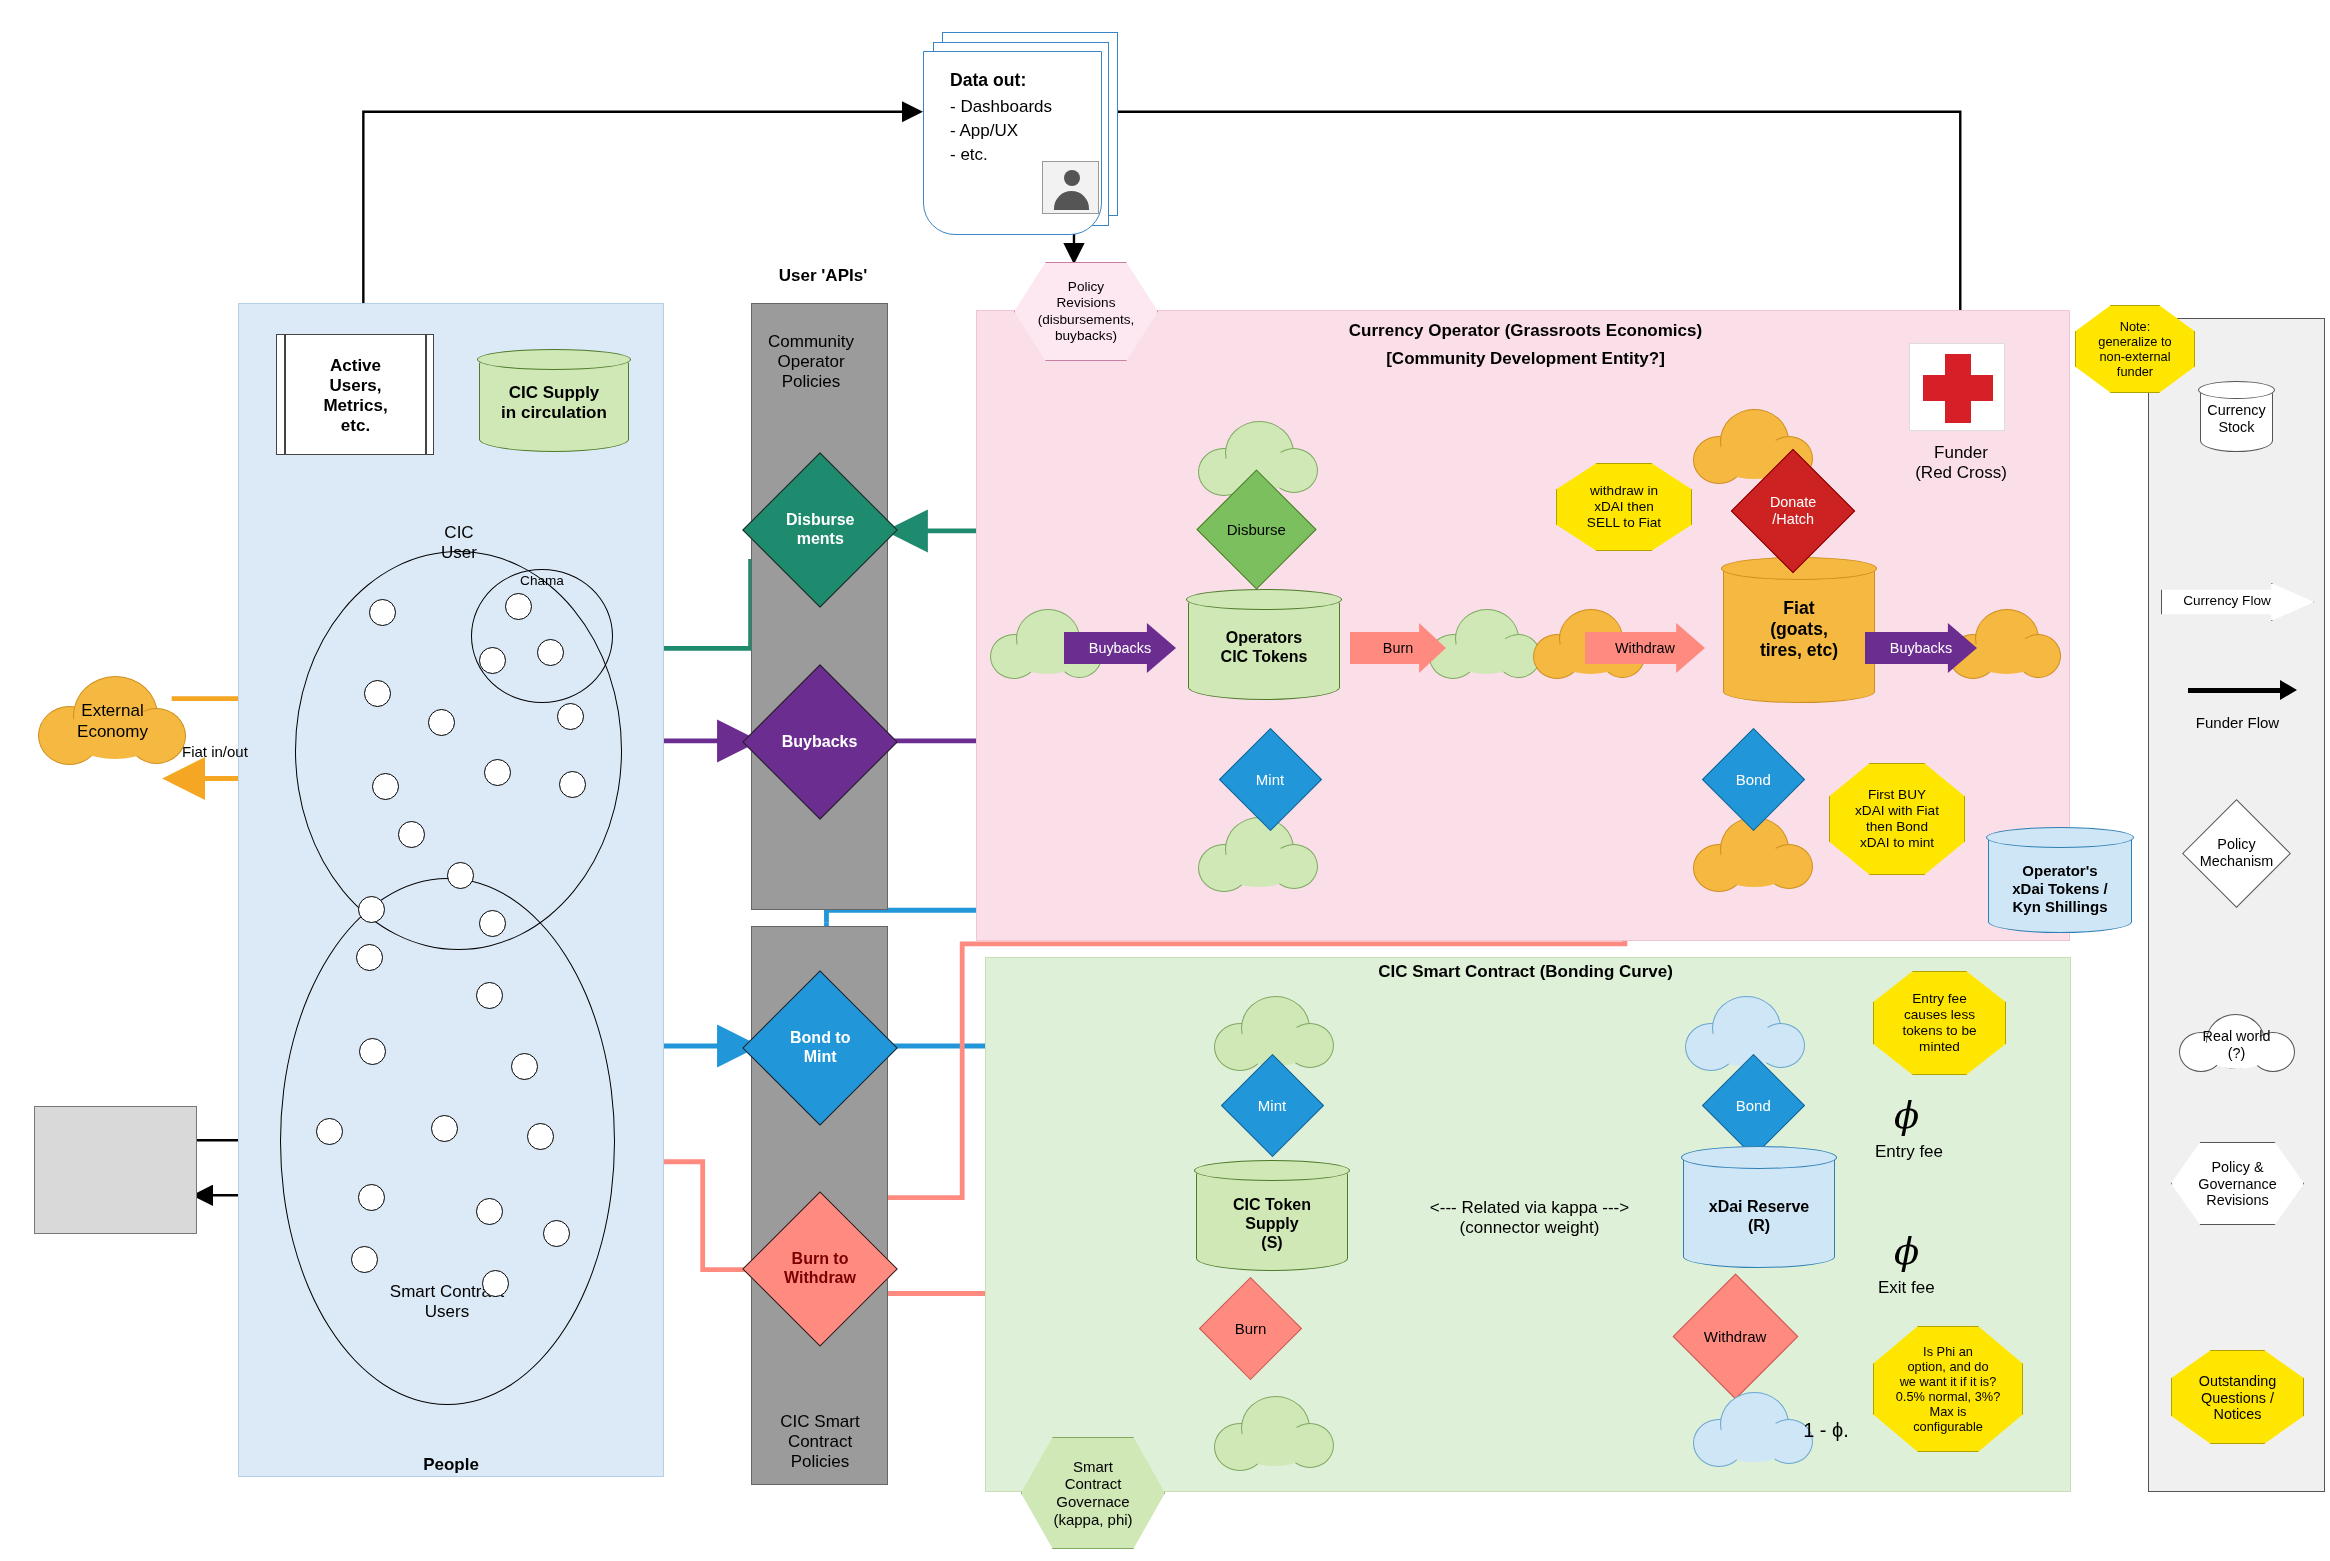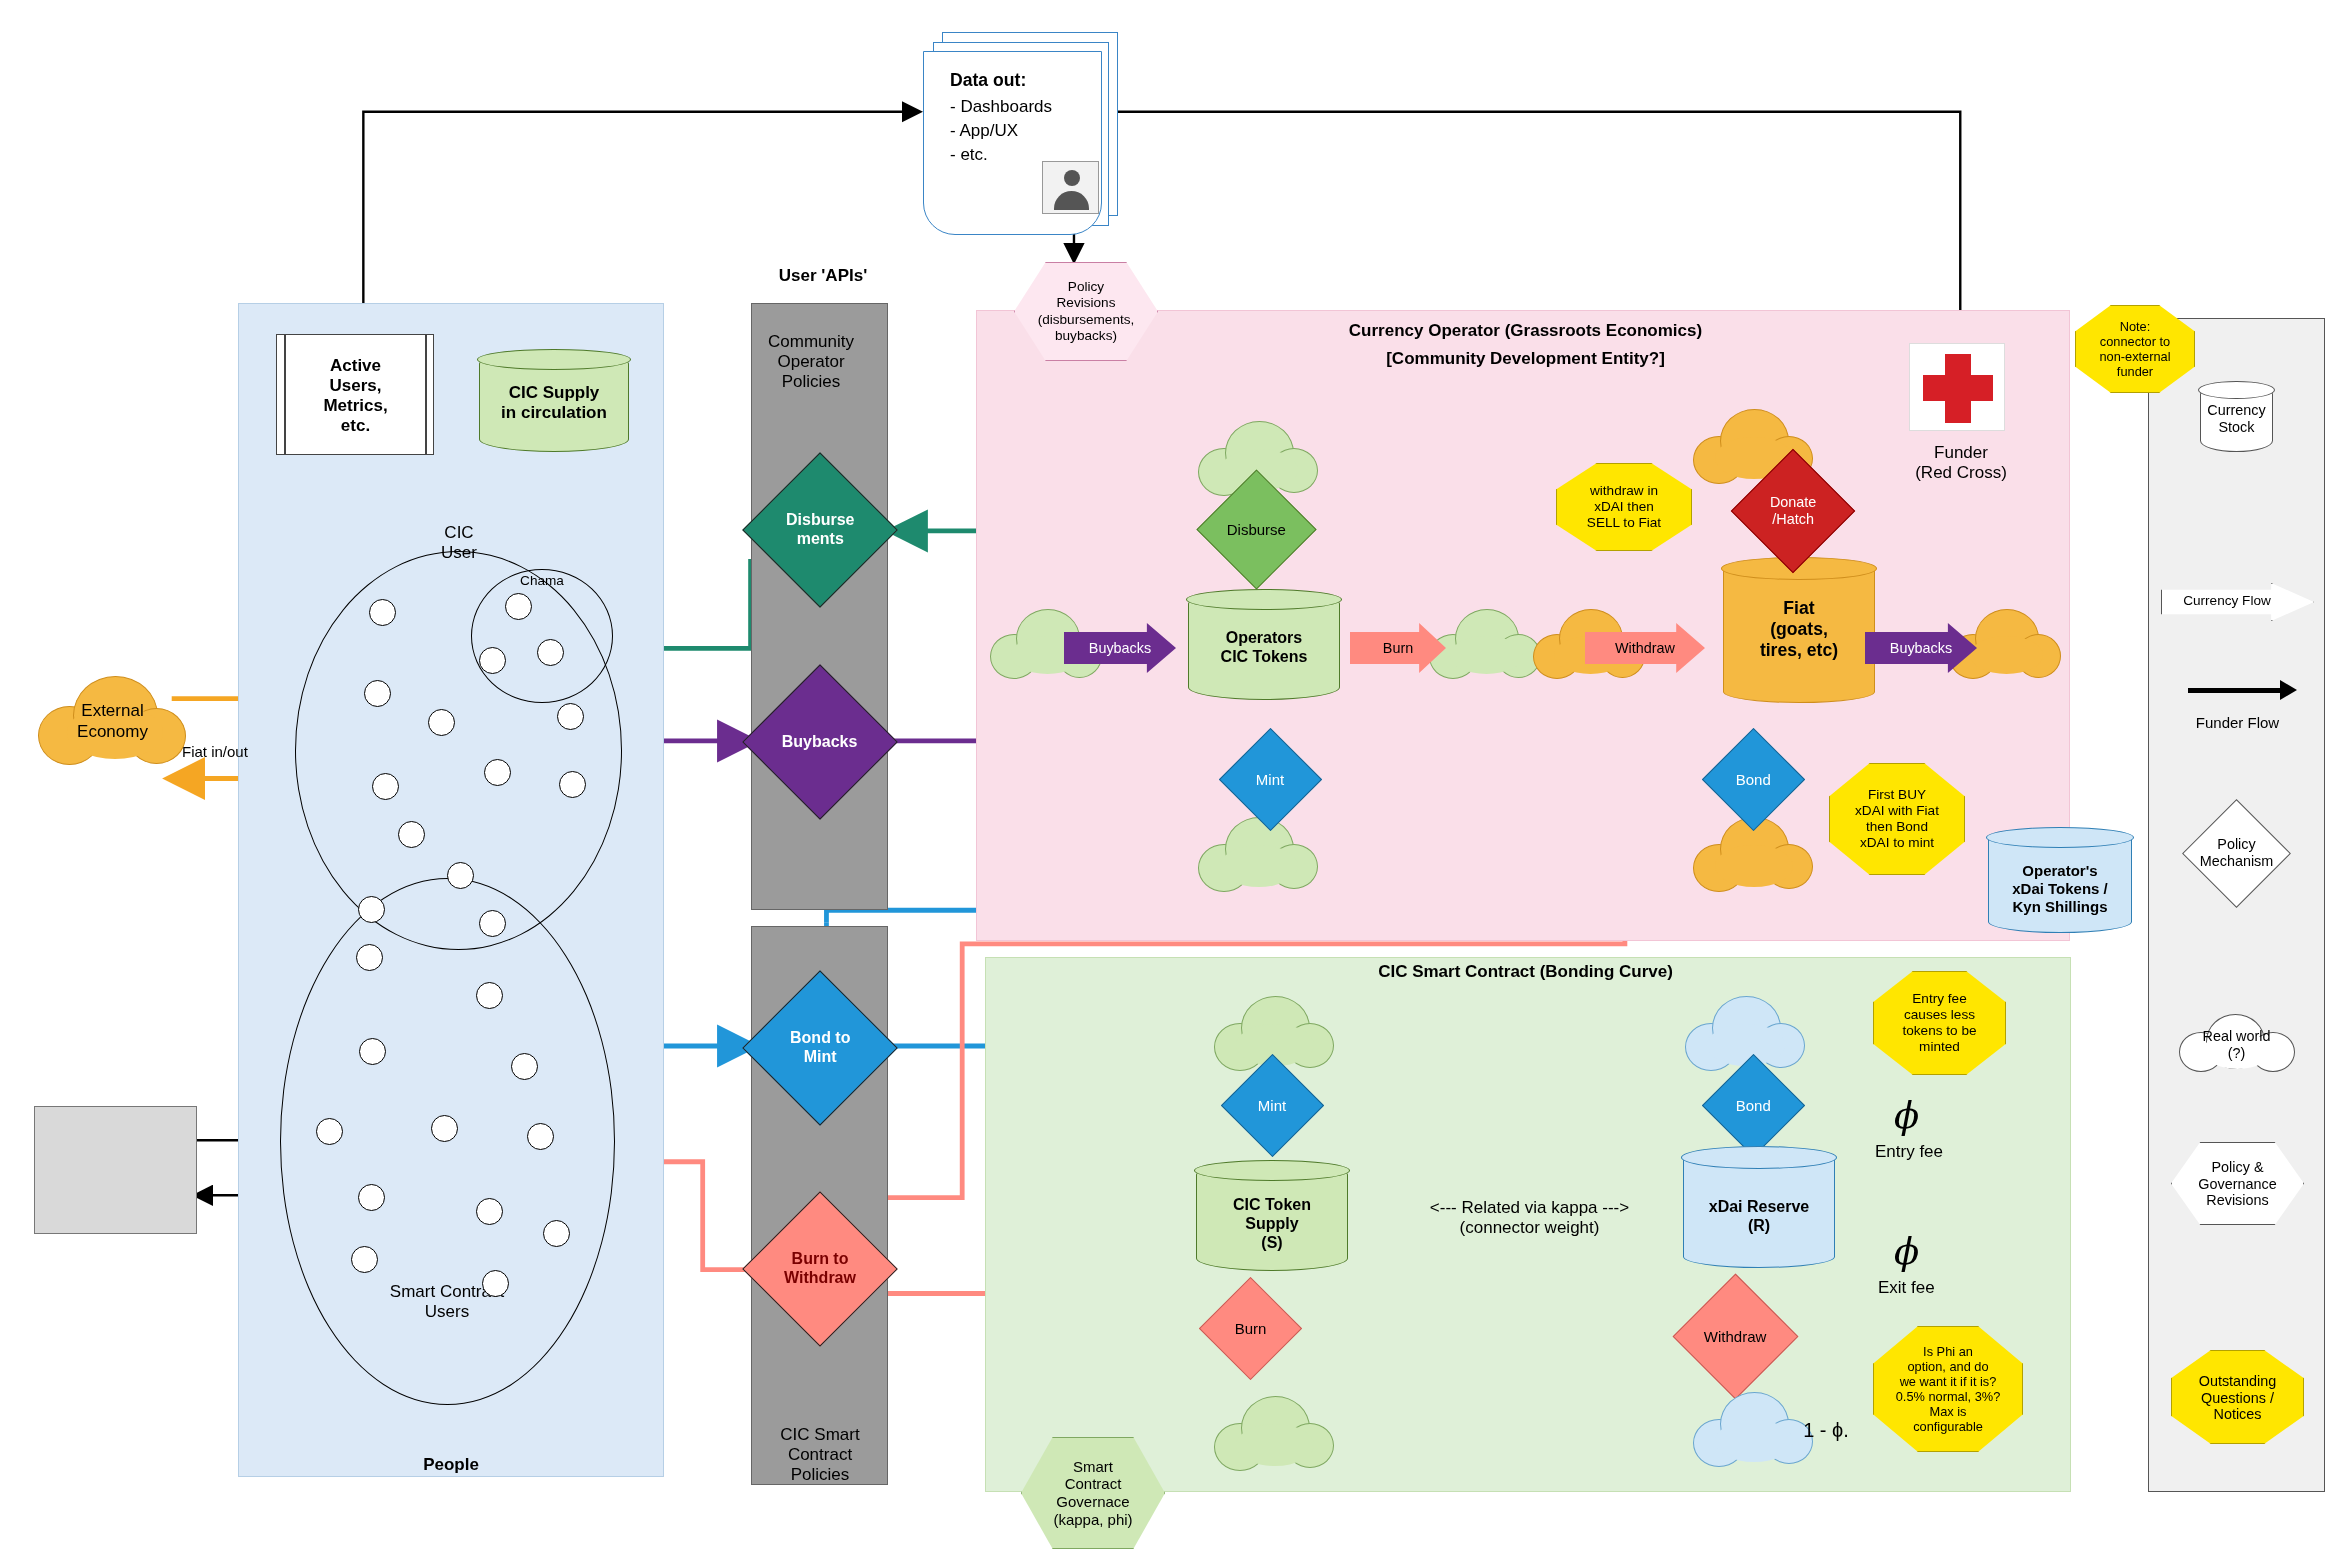--- a/index.html
+++ b/index.html
@@ -139,21 +139,21 @@
   <div class="abs panel-contract" style="left:985px;top:957px;width:1086px;height:535px;"></div>
 
   <div class="abs panel-apis ctr lbl" style="left:751px;top:303px;width:137px;height:120px;white-space:pre-line;color:#000;border-bottom:none;">Community
 Operator
 Policies</div>
   <div class="abs panel-apis" style="left:751px;top:303px;width:137px;height:607px;"></div>
   <div class="abs panel-apis" style="left:751px;top:926px;width:137px;height:559px;"></div>
   <div class="abs ctr lbl" style="left:751px;top:314px;width:120px;height:96px;white-space:pre-line;z-index:5;">Community
 Operator
 Policies</div>
-  <div class="abs ctr lbl" style="left:751px;top:1406px;width:138px;height:72px;white-space:pre-line;z-index:5;margin-top:13px;">CIC Smart
+  <div class="abs ctr lbl" style="left:751px;top:1406px;width:138px;height:72px;white-space:pre-line;z-index:5;">CIC Smart
 Contract
 Policies</div>
   <div class="abs ctr lbl bold" style="left:743px;top:264px;width:160px;height:24px;">User 'APIs'</div>
 
   <div class="abs ctr lbl bold" style="left:1238px;top:319px;width:575px;height:24px;">Currency Operator (Grassroots Economics)</div>
   <div class="abs ctr lbl bold" style="left:1238px;top:347px;width:575px;height:24px;">[Community Development Entity?]</div>
   <div class="abs ctr lbl bold" style="left:1238px;top:958px;width:575px;height:29px;">CIC Smart Contract (Bonding Curve)</div>
   <div class="abs ctr lbl bold" style="left:351px;top:1453px;width:200px;height:24px;">People</div>
 
   <div class="abs panel-legend" style="left:2148px;top:318px;width:177px;height:1174px;"></div>
@@ -401,21 +401,21 @@
 (Red Cross)</div>
 
   <div class="abs oct ctr lbl" style="left:1556px;top:463px;width:136px;height:88px;background:#ffe600;border:1.6px solid #b3a100;white-space:pre-line;font-size:13.6px;">withdraw in
 xDAI then
 SELL to Fiat</div>
   <div class="abs oct ctr lbl" style="left:1829px;top:763px;width:136px;height:112px;background:#ffe600;border:1.6px solid #b3a100;white-space:pre-line;font-size:13.6px;">First BUY
 xDAI with Fiat
 then Bond
 xDAI to mint</div>
   <div class="abs oct ctr lbl" style="left:2075px;top:305px;width:120px;height:88px;background:#ffe600;border:1.6px solid #b3a100;white-space:pre-line;font-size:12.8px;">Note:
-connector to
+generalize to
 non-external
 funder</div>
 
   <div class="abs" style="left:1988px;top:829px;width:144px;height:104px;">
     <div style="position:absolute;inset:0;border:1.6px solid #2f7fb5;border-radius:50%/11.2px;background:#cfe6f7;"></div>
     <div style="position:absolute;left:-1.6px;right:-1.6px;top:-1.6px;height:19px;border:1.6px solid #2f7fb5;border-radius:50%;background:#cfe6f7;"></div>
   </div>
   <div class="abs ctr lbl bold" style="left:1988px;top:854px;width:144px;height:70px;white-space:pre-line;z-index:3;font-size:15px;">Operator's
 xDai Tokens /
 Kyn Shillings</div>

